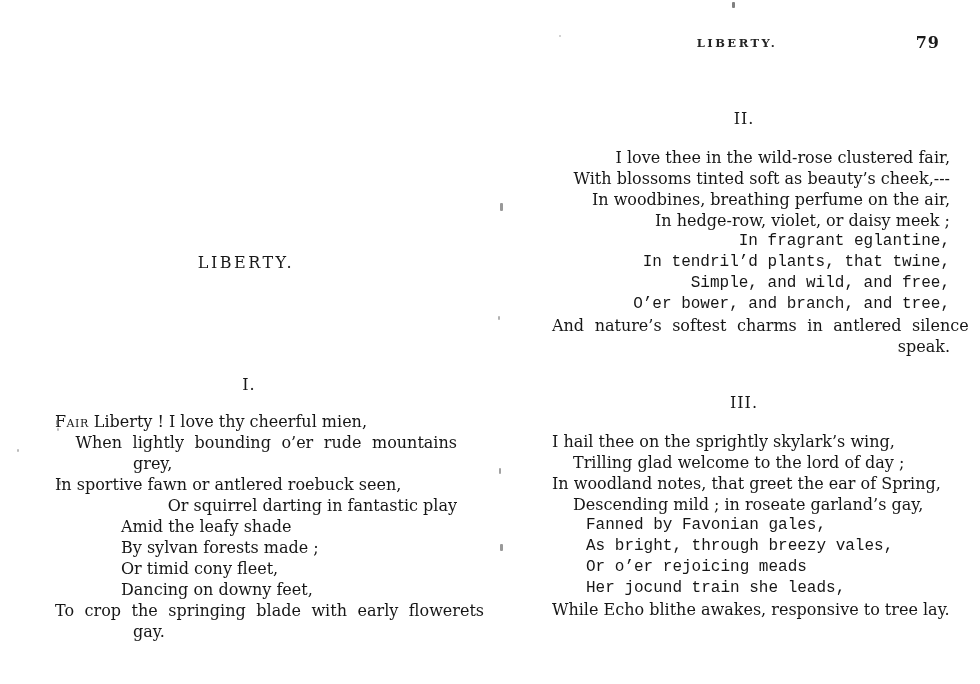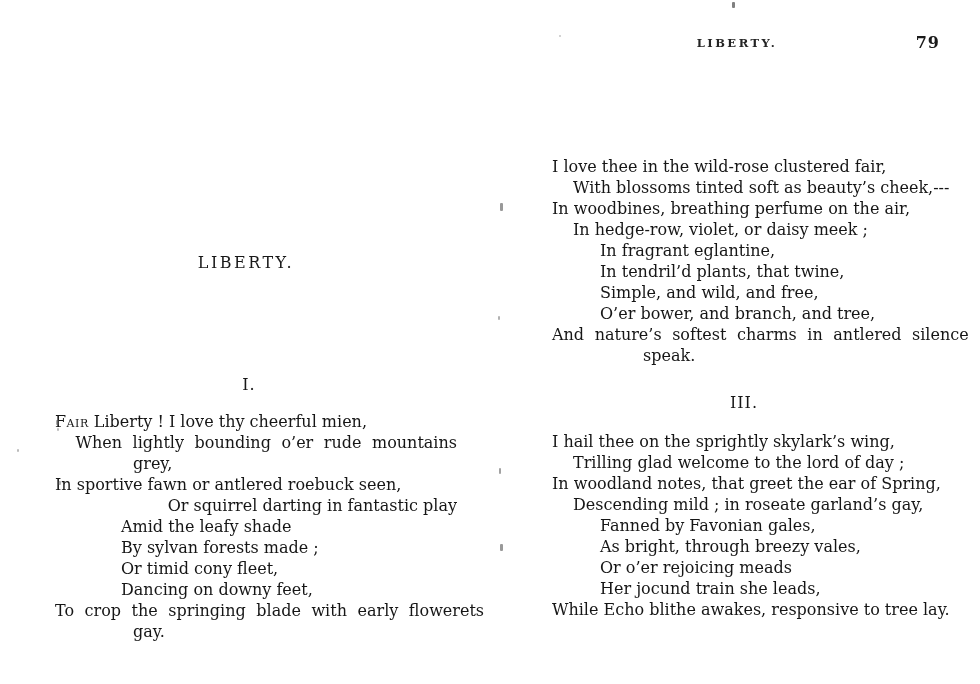--- a/index.html
+++ b/index.html
@@ -42,37 +42,37 @@
   
   .section { position: absolute; top: 0; left: 0; right: 0; bottom: 0; }
   .section-number {
     position: absolute; left: 0; right: 14px; text-align: center;
     font-size: 16px; letter-spacing: 1px; color: #181818;
   }
   .stanza { position: absolute; left: 0; right: 0; }
   #left-page  .sec-0 .section-number { top: 375px; }
   #left-page  .sec-0 .stanza         { top: 411px; }
   #right-page .sec-0 .section-number { top: 109px; }
-  #right-page .sec-0 .stanza         { top: 156px; }
+  #right-page .sec-0 .stanza         { top: 147px; text-align: right; }
   #right-page .sec-1 .section-number { top: 393px; }
   #right-page .sec-1 .stanza         { top: 431px; }
 
   
   .line {
     height: 21px; line-height: 21px;
     font-size: 16px; white-space: nowrap; color: #161616;
   }
   .spread { word-spacing: 0.34em; }
   .sc { font-variant: small-caps; letter-spacing: 0.5px; }
 
   #left-page  .indent-1 { margin-left: 19px; text-align: right; }
   #left-page  .indent-2 { margin-left: 66px; }
   #left-page  .indent-3 { margin-left: 78px; }
   #right-page .indent-1 { margin-left: 21px; }
-  #right-page .indent-2 { margin-left: 48px; }
+  #right-page .indent-2 { margin-left: 34px; font-family: Liberation Mono, monospace; }
   #right-page .indent-3 { margin-left: 91px; }
 
   
   .speck { position: absolute; background: #555; border-radius: 1px; }
 </style>
 </head>
 <body>
 
 <div class="book-spread" id="spread">
 
@@ -98,20 +98,21 @@
       </div>
   </div>
 
   <div class="page" id="right-page">
     <div class="running-header">
       <span class="running-title">LIBERTY.</span>
       <span class="page-number">79</span>
     </div>
     <div>
         <div class="section sec-0">
+          <div class="section-number">II.</div>
           <div class="stanza">
             <div class="line indent-0">I love thee in the wild-rose clustered fair,</div>
             <div class="line indent-1">With blossoms tinted soft as beauty’s cheek,---</div>
             <div class="line indent-0">In woodbines, breathing perfume on the air,</div>
             <div class="line indent-1">In hedge-row, violet, or daisy meek ;</div>
             <div class="line indent-2">In fragrant eglantine,</div>
             <div class="line indent-2">In tendril’d plants, that twine,</div>
             <div class="line indent-2">Simple, and wild, and free,</div>
             <div class="line indent-2">O’er bower, and branch, and tree,</div>
             <div class="line indent-0 spread">And nature’s softest charms in antlered silence</div>

